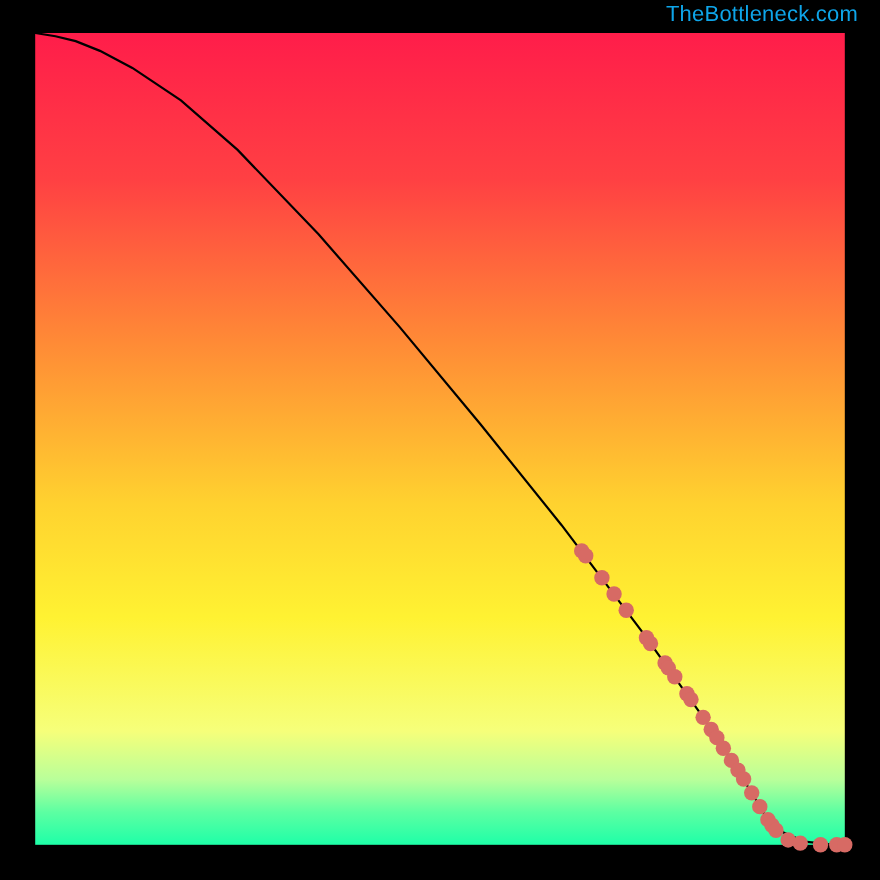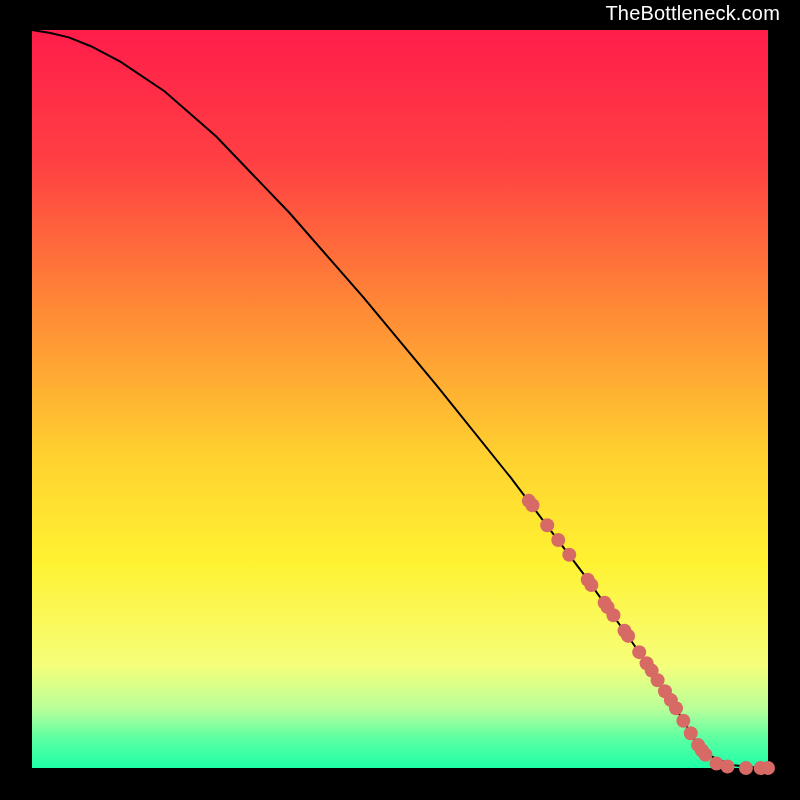--- a/index.html
+++ b/index.html
@@ -16,21 +16,21 @@
     height: 800px;
     background: #000;
   }
   .watermark {
     position: absolute;
     top: 2px;
     right: 20px;
     font-family: Verdana, Geneva, sans-serif;
     font-size: 20px;
     font-weight: 500;
-    color: #ffffff;
+    color: #0ea5e9;
     letter-spacing: 0.2px;
     user-select: none;
   }
   svg {
     position: absolute;
     left: 0;
     top: 0;
   }
 </style>
 </head>

